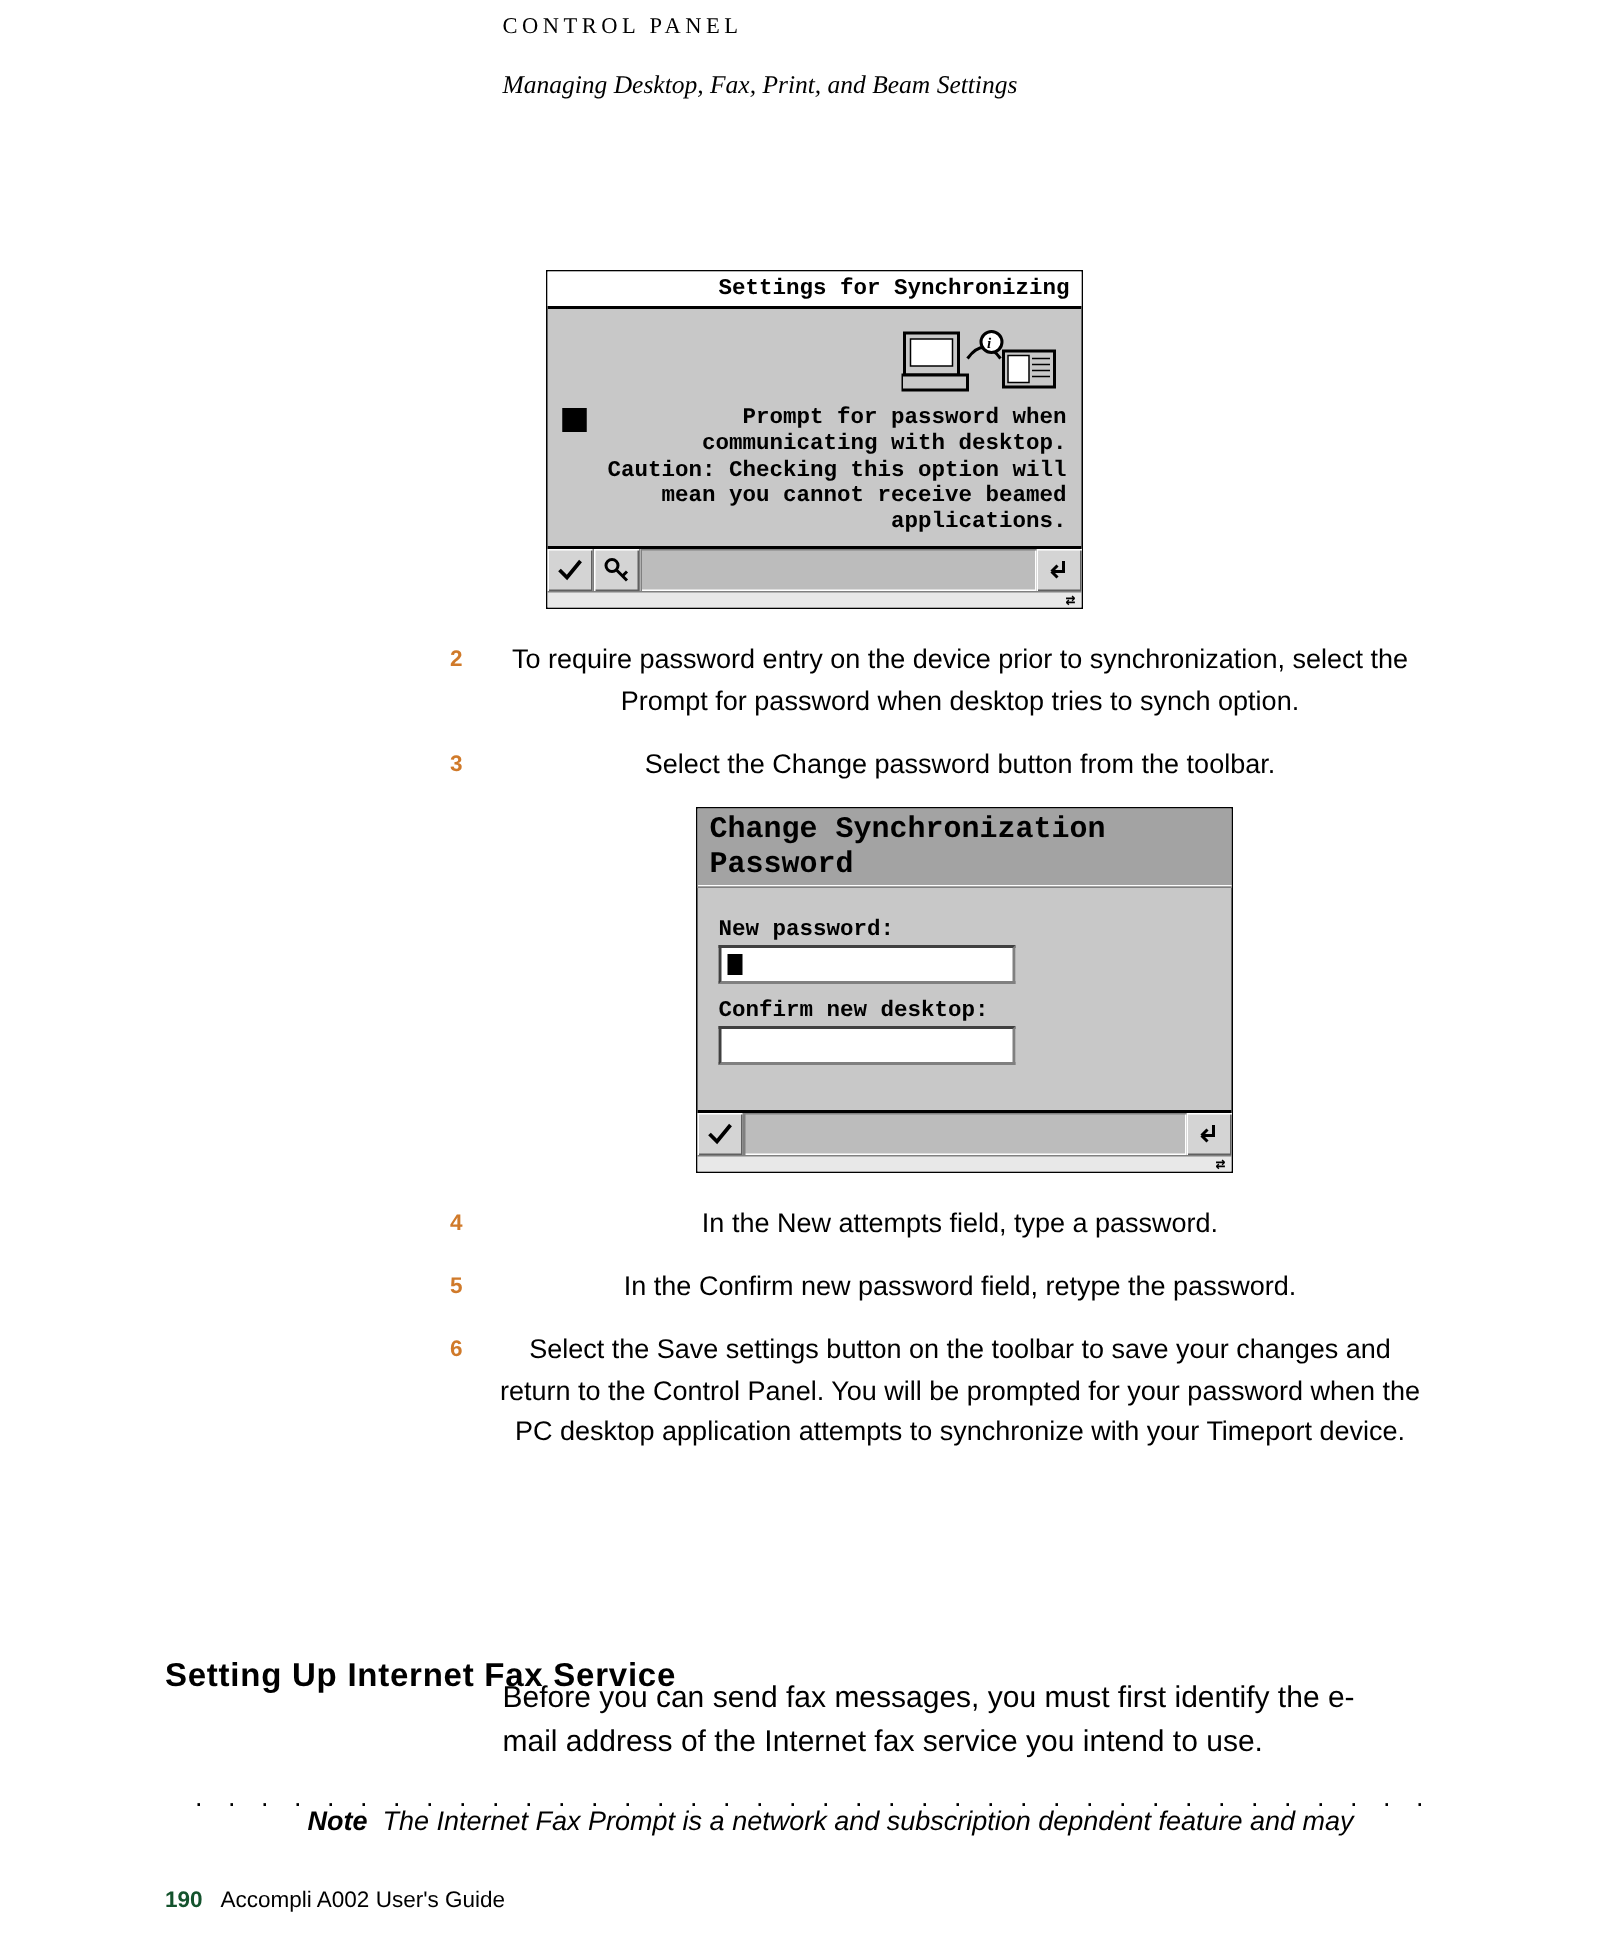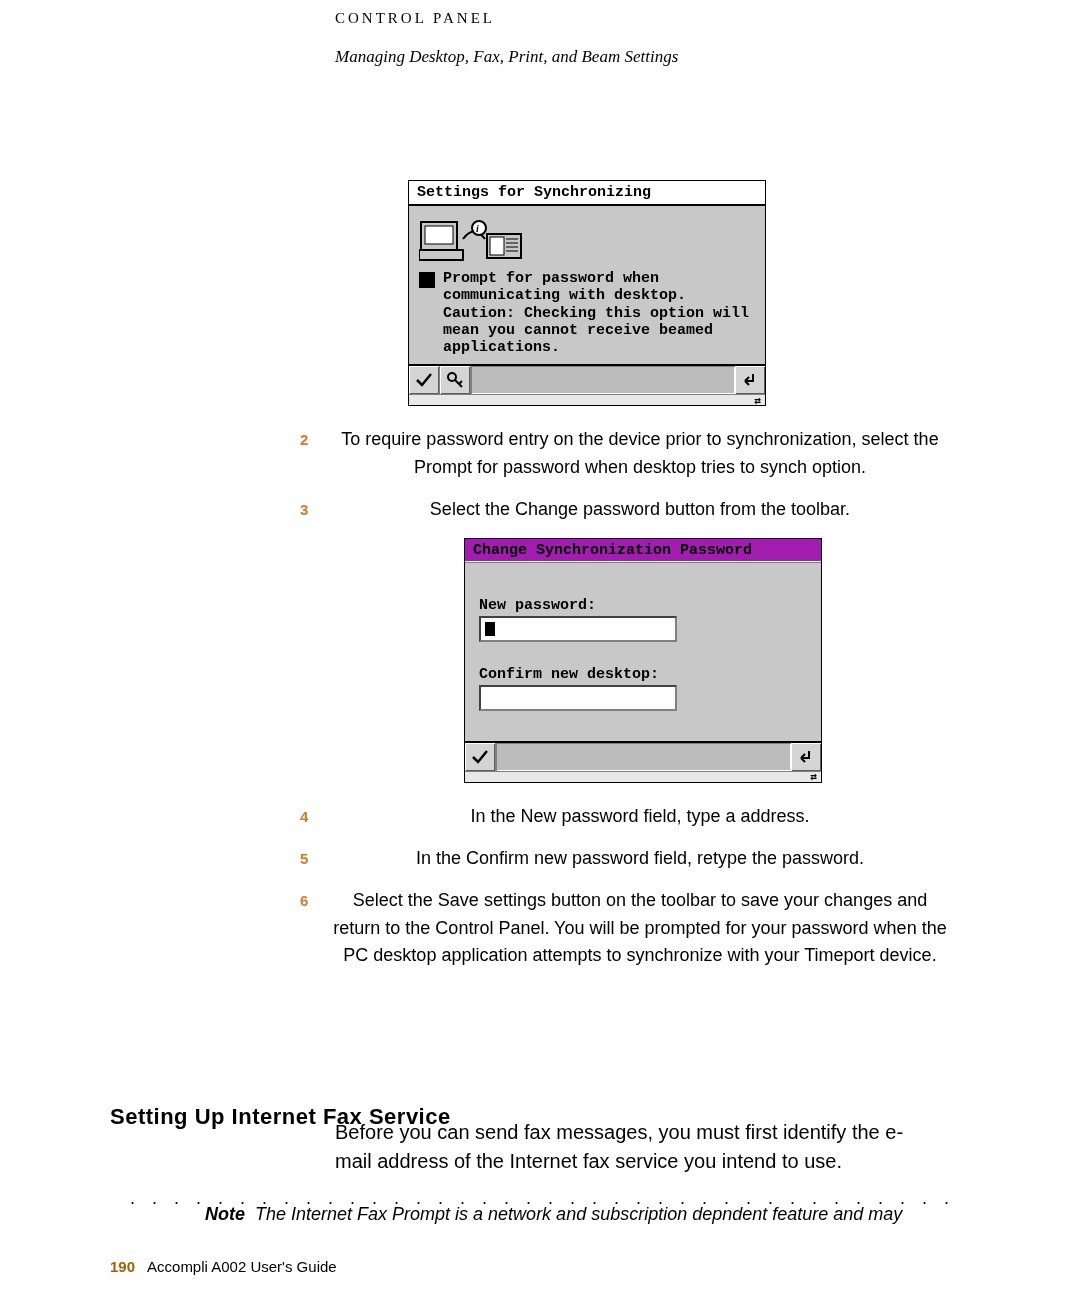--- a/index.html
+++ b/index.html
@@ -39,21 +39,22 @@
     margin: 0 auto 20px auto;
     border: 1px solid #000;
     background: #c8c8c8;
     font-family: "Courier New", monospace;
     font-size: 15px;
     font-weight: bold;
     color: #000;
   }
   .sbox1 {
     width: 356px;
-    margin-left: 108px;
+    margin-left: 64px;
+    text-align: right;
   }
   .sbox1 .titlebar {
     background: #fff;
     border-bottom: 2px solid #000;
     padding: 3px 8px;
     font-size: 15px;
   }
   .sbox1 .body {
     padding: 8px 10px 8px 10px;
   }
@@ -113,32 +114,32 @@
     border-top: 1px solid #808080;
     display:flex;justify-content:flex-end;align-items:center;
     padding-right:4px;
     font-size:11px;
   }
   .sbox2 {
     width: 356px;
     margin-left: 164px;
   }
   .sbox2 .titlebar {
-    background: #a21caf;
+    background: #a3a3a3;
     border-bottom: 1px solid #808080;
     padding: 3px 8px;
-    font-size: 15px;
+    font-size: 20px;
     box-shadow: inset 0 -1px 0 #fff;
   }
   .sbox2 .body2 {
     padding: 10px 14px 30px 14px;
     font-weight: bold;
   }
   .field-label {
-    margin-top: 24px;
+    margin-top: 9px;
     margin-bottom: 2px;
   }
   .field-input {
     width: 190px;
     height: 22px;
     background: #fff;
     border: 2px solid #808080;
     border-top-color:#404040;
     border-left-color:#404040;
     display:flex;align-items:center;padding-left:4px;
@@ -211,21 +212,21 @@
     margin-right: 10px;
   }
   .footer {
     position: absolute;
     left: 110px;
     top: 1258px;
     font-size: 15px;
     font-family: Verdana, sans-serif;
   }
   .pagenum {
-    color: #a16207;
+    color: #14532d;
     font-weight: bold;
     margin-right: 12px;
   }
 </style>
 </head>
 <body>
 
 <div class="header">
   <div class="header-line1">CONTROL PANEL</div>
   <div class="header-line2">Managing Desktop, Fax, Print, and Beam Settings</div>
@@ -314,21 +315,21 @@
           </svg>
       </div>
     </div>
     <div class="bottom-strip">
       <span>⇄</span>
     </div>
   </div>
 
   <div class="step">
     <div class="num">4</div>
-    <div class="txt">In the New password field, type a address.</div>
+    <div class="txt">In the New attempts field, type a password.</div>
   </div>
   <div class="step">
     <div class="num">5</div>
     <div class="txt">In the Confirm new password field, retype the password.</div>
   </div>
   <div class="step">
     <div class="num">6</div>
     <div class="txt">Select the Save settings button on the toolbar to save your changes and return to the Control Panel. You will be prompted for your password when the PC desktop application attempts to synchronize with your Timeport device.</div>
   </div>
 

